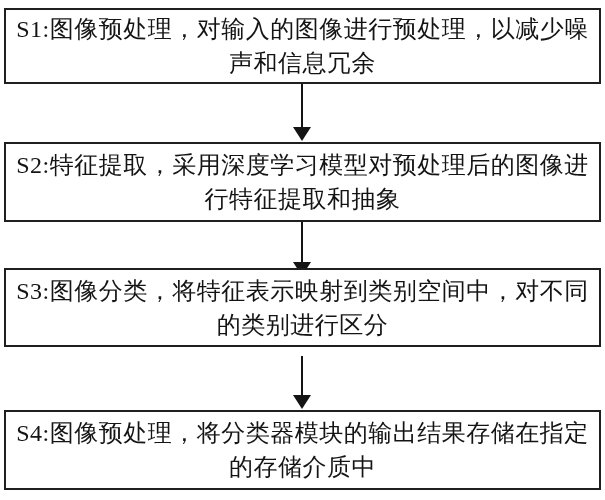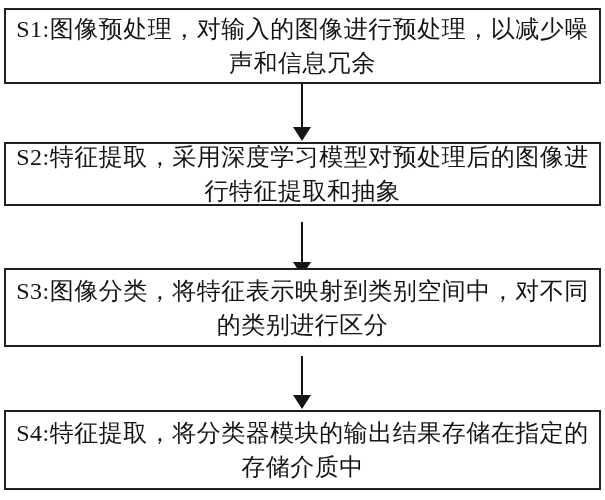--- a/index.html
+++ b/index.html
@@ -29,21 +29,21 @@
     color: #141414;
     font-size: 24px;
     line-height: 34px;
     letter-spacing: 0.5px;
     padding: 0 6px;
   }
   .flow-box .box-text {
     width: 100%;
   }
   #box-s1 { top: 8px;   height: 76px; }
-  #box-s2 { top: 142px; height: 64px; }
+  #box-s2 { top: 142px; height: 80px; }
   #box-s3 { top: 268px; height: 79px; }
   #box-s4 { top: 410px; height: 80px; }
 
   .arrow {
     position: absolute;
     left: 293px;
     width: 18px;
   }
   #arrow-1 { top: 84px;  height: 57px; }
   #arrow-2 { top: 222px; height: 54px; }
@@ -94,16 +94,16 @@
   <div class="flow-box" id="box-s3">
     <div class="box-text">S3:图像分类，将特征表示映射到类别空间中，对不同的类别进行区分</div>
   </div>
 
   <div class="arrow" id="arrow-3">
     <div class="shaft"></div>
     <div class="head"></div>
   </div>
 
   <div class="flow-box" id="box-s4">
-    <div class="box-text">S4:特征提取，将分类器模块的输出结果存储在指定的存储介质中</div>
+    <div class="box-text">S4:图像预处理，将分类器模块的输出结果存储在指定的存储介质中</div>
   </div>
 
 </div>
 
 </body></html>

